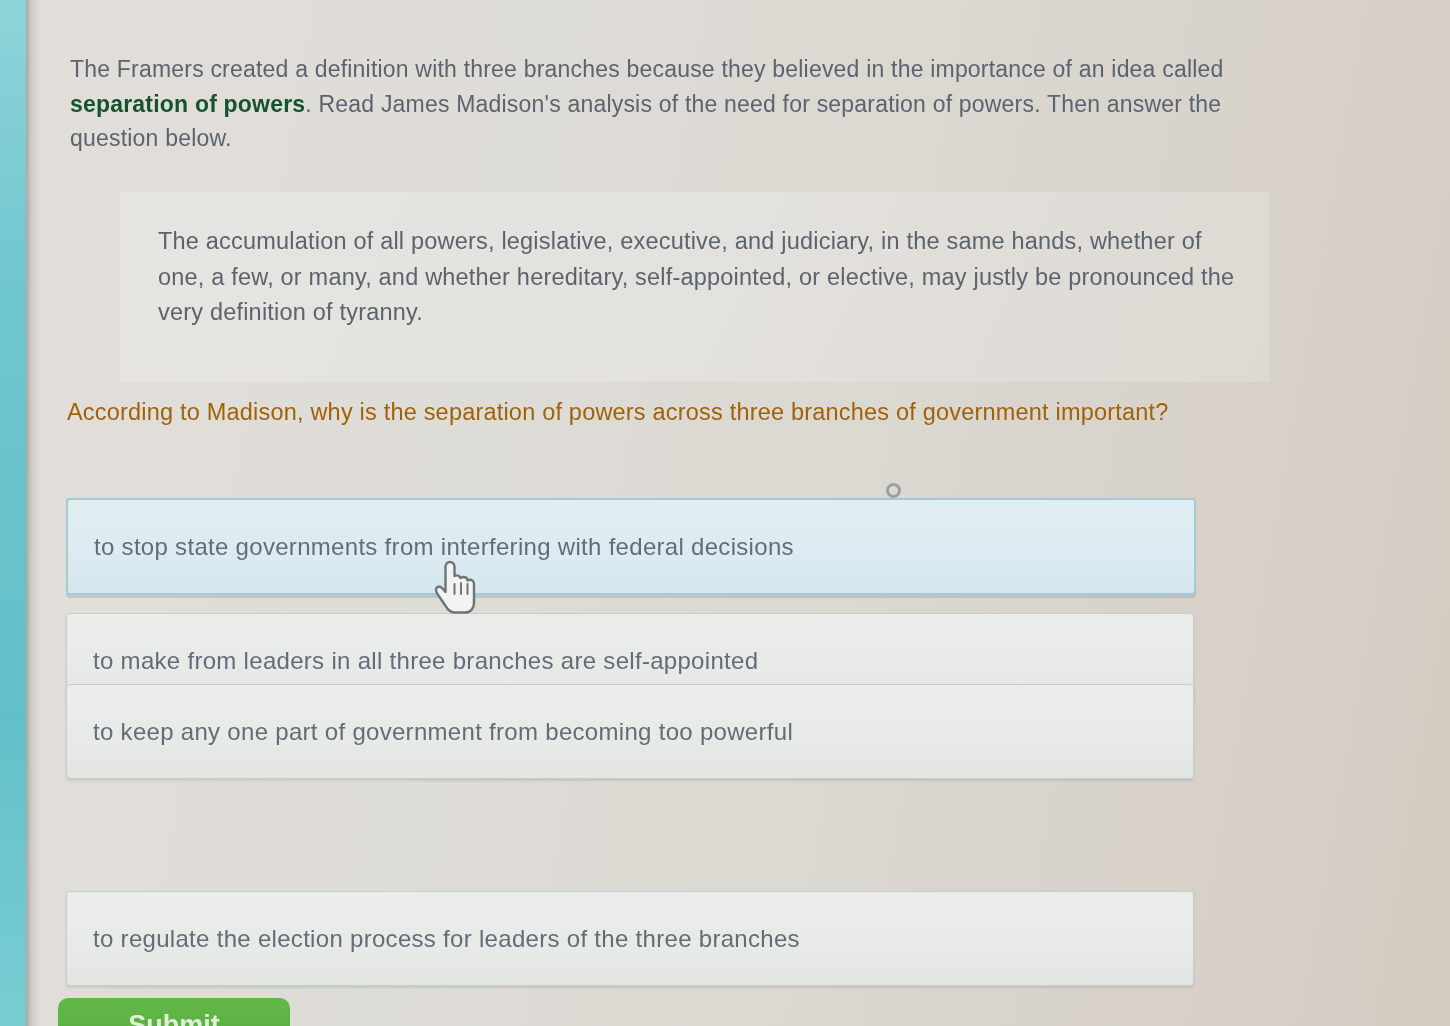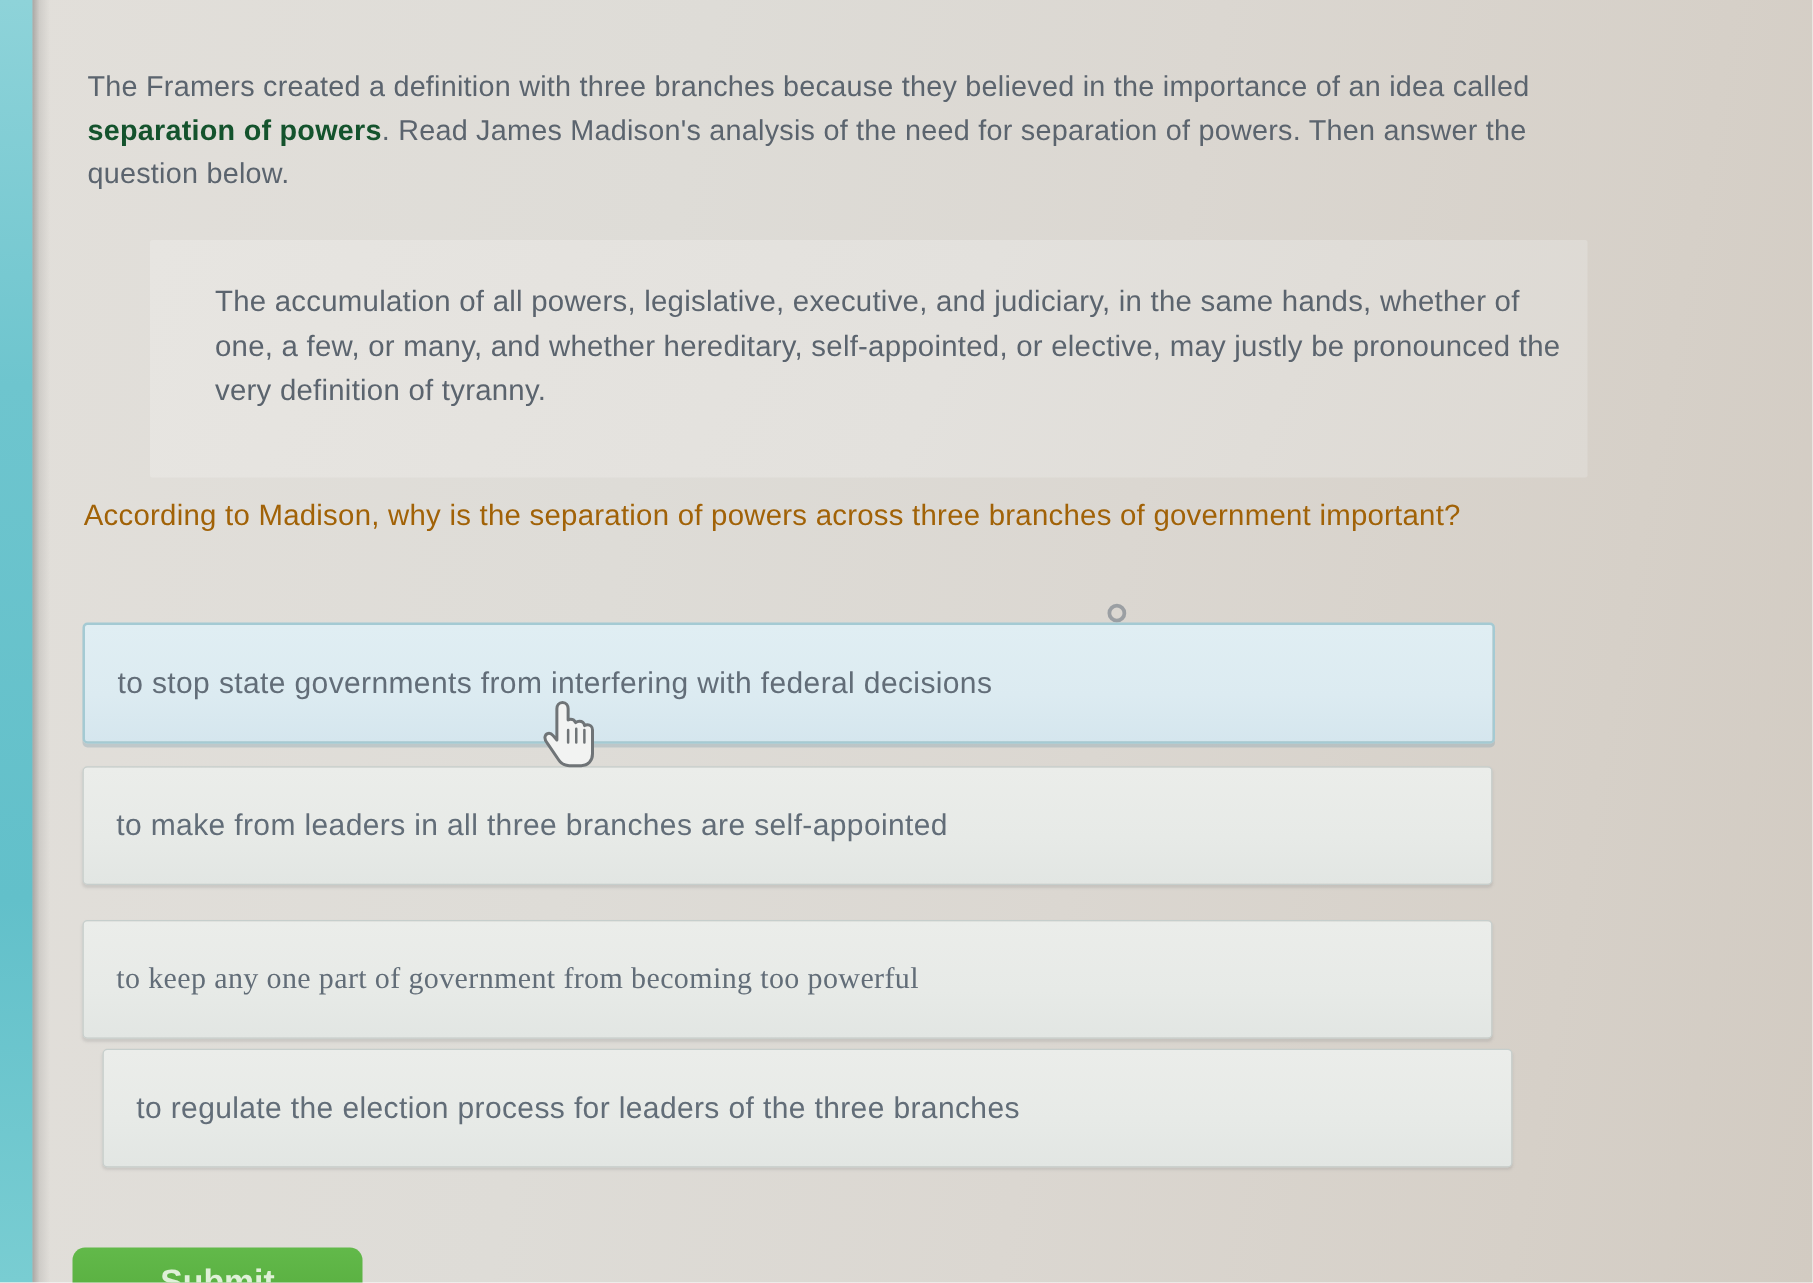--- a/index.html
+++ b/index.html
@@ -52,21 +52,20 @@
   }
   .quote-text {
     position: absolute;
     left: 38px;
     top: 32px;
     width: 1085px;
     font-size: 23.5px;
     line-height: 1.52;
     color: #5b646e;
     letter-spacing: 0.2px;
-    margin-left: 14px;
   }
   .question {
     position: absolute;
     left: 67px;
     top: 395px;
     width: 1260px;
     font-size: 23.5px;
     line-height: 1.5;
     color: #a16207;
     letter-spacing: 0.2px;
@@ -100,22 +99,22 @@
     box-shadow: 0 3px 0 rgba(130,160,175,0.35);
   }
   .option .label {
     padding-left: 26px;
     font-size: 24px;
     color: #626d78;
     letter-spacing: 0.3px;
   }
   .opt-1 { top: 498px; }
   .opt-2 { top: 613px; }
-  .opt-3 { top: 736px; font-family: Liberation Serif, serif; }
-  .opt-4 { top: 839px; margin-left: 16px; }
+  .opt-3 { top: 684px; }
+  .opt-4 { top: 891px; }
   .submit-btn {
     position: absolute;
     left: 58px;
     top: 998px;
     width: 232px;
     height: 52px;
     background: linear-gradient(180deg, #62b94a 0%, #56ac3d 100%);
     border: none;
     border-radius: 10px;
     box-shadow: 0 -1px 0 rgba(255,255,255,0.4) inset;

